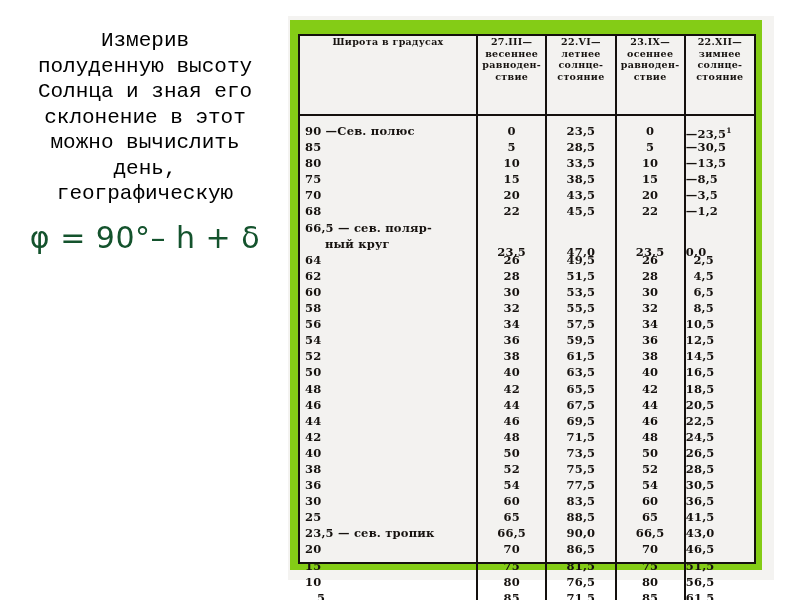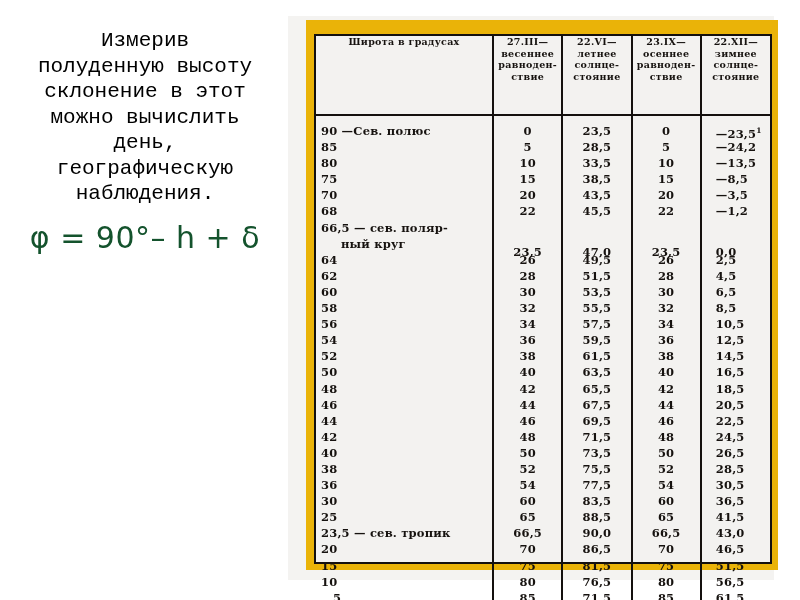--- a/index.html
+++ b/index.html
@@ -73,25 +73,25 @@
     position: absolute;
     left: 288px;
     top: 16px;
     width: 486px;
     height: 564px;
     background: #f4f3f1;
     box-sizing: border-box;
   }
   #scan-page {
     position: absolute;
-    left: 18px;
+    left: 2px;
     top: 4px;
     width: 472px;
     height: 550px;
-    background: #eab308;
+    background: #84cc16;
     box-sizing: border-box;
   }
 
   #table-frame {
     position: absolute;
     left: 8px;
     top: 14px;
     width: 458px;
     height: 530px;
     border: 2px solid #14100e;
@@ -143,38 +143,38 @@
     letter-spacing: 0.2px;
   }
   .lat-list li { padding-left: 5px; text-align: left; }
   .lat-list li.two-line { height: 32.2px; }
   .lat-list li.two-line .l2 { display: block; padding-left: 20px; }
   .lat-list li.indent-sm { padding-left: 17px; }
 
   .val-list li { text-align: center; }
   .val-list li.two-line { height: 32.2px; line-height: 32.2px; padding-top: 16px; box-sizing: border-box; }
 
-  .val-list.right-al li { text-align: right; padding-right: 40px; padding-left: 14px; }
+  .val-list.right-al li { text-align: right; padding-right: 40px; }
   .val-list.right-al li.two-line { text-align: left; }
 
   sup.fn { font-size: 7.5px; vertical-align: super; font-weight: bold; }
 </style>
 </head>
 <body>
 
 <div id="left-text-block">
   <div class="para-line">Измерив</div>
   <div class="para-line">полуденную высоту</div>
+  <div class="para-line">Солнца и зная его</div>
   <div class="para-line">склонение в этот</div>
   <div class="para-line">можно вычислить</div>
   <div class="para-line">день,</div>
   <div class="para-line">географическую</div>
 
 
-  <div class="para-line">наблюдения.</div>
 
   <div id="formula-red">φ = 90°– h + δ</div>
 </div>
 
 <div id="scan-figure">
   <div id="scan-page">
     <div id="table-frame">
       <table class="data-table">
         <colgroup>
           <col style="width:39%">
@@ -357,21 +357,21 @@
                     <li>75</li>
                     <li>80</li>
                     <li>85</li>
                   </ul>
               </div>
             </td>
             <td>
               <div class="cell-inner">
                 <ul class="val-list right-al" id="col-winter">
                     <li>—23,5<sup class="fn">1</sup></li>
-                    <li>—24,2</li>
+                    <li>—30,5</li>
                     <li>—13,5</li>
                     <li>—8,5</li>
                     <li>—3,5</li>
                     <li>—1,2</li>
                     <li class="two-line">0,0</li>
                     <li>2,5</li>
                     <li>4,5</li>
                     <li>6,5</li>
                     <li>8,5</li>
                     <li>10,5</li>

